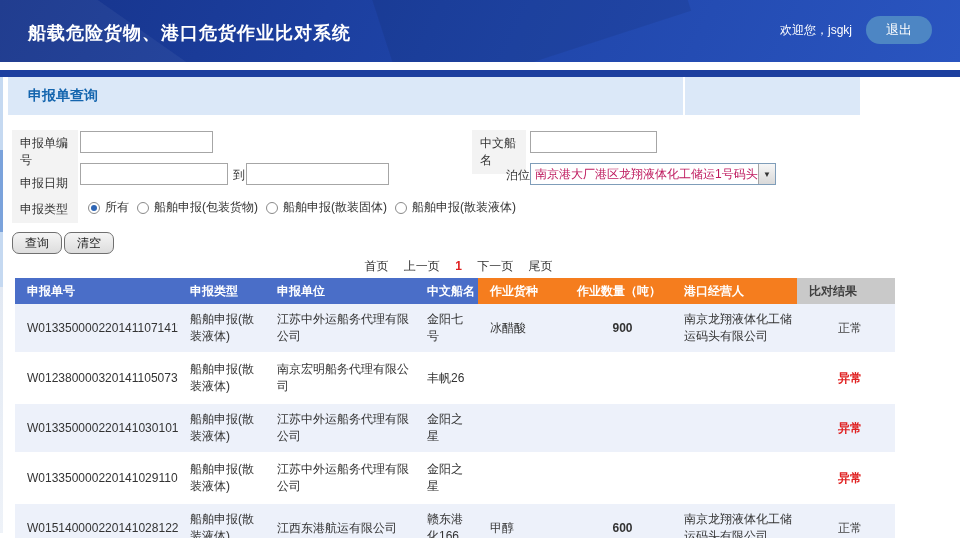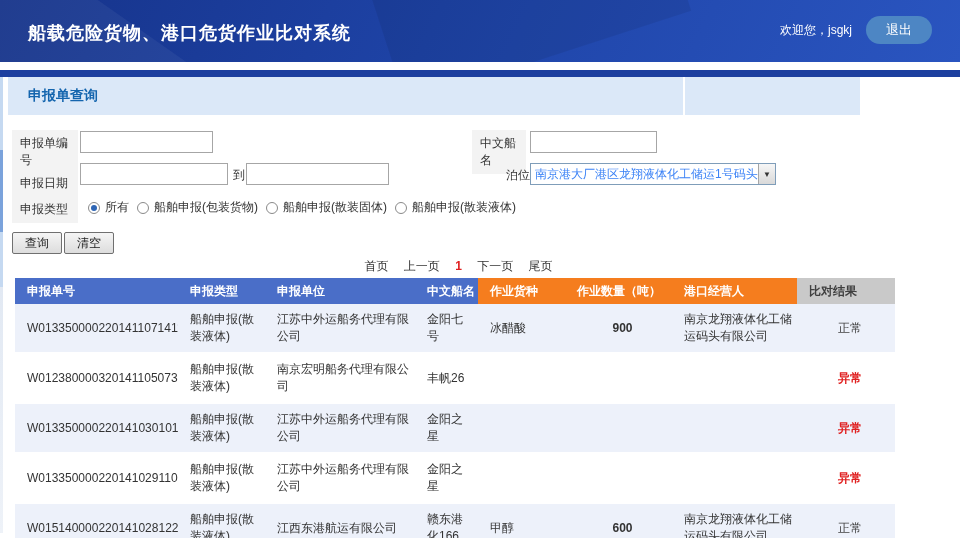--- a/index.html
+++ b/index.html
@@ -41,34 +41,34 @@
   
   .form-area { position:relative; height:143px; background:#fff;padding-left:32px; }
   .flabel { position:absolute; background:#f3f3f3; color:#333; font-size:12px;
     padding:5px 6px 5px 8px; width:66px; }
   .flabel.plain { background:transparent; }
   .txt { position:absolute; height:22px; border:1px solid #a6a6a6; background:#fff;
     font-size:12px; padding:0 4px; font-family:inherit; }
   .to-text { position:absolute; font-size:12px; color:#333; }
   .selectbox { position:absolute; height:22px; border:1px solid #7f9db9; background:#fff;
     display:flex; align-items:center; cursor:pointer; }
-  .selectbox .sel-val { flex:1; padding:0 4px; font-size:12px; color:#3b82f6;
+  .selectbox .sel-val { flex:1; padding:0 4px; font-size:12px; color:#be185d;
     white-space:nowrap; overflow:hidden; }
   .sel-arrow { width:17px; height:20px; background:linear-gradient(#f6f6f6,#d9d9d9);
     border-left:1px solid #a6a6a6; display:flex; align-items:center; justify-content:center;
     font-size:8px; color:#333; }
   .radio-row { position:absolute; display:flex; align-items:center; gap:8px; }
   .radio-item { display:flex; align-items:center; gap:5px; cursor:pointer; }
   .radio { width:12px; height:12px; border:1px solid #8a8a8a; border-radius:50%;
     background:#fff; position:relative; flex:none; }
   .radio.checked::after { content:""; position:absolute; left:2px; top:2px; width:6px;
     height:6px; border-radius:50%; background:#2f66b5; }
   .form-btn { position:absolute; height:22px; padding:0 12px; font-size:12px;
     font-family:inherit; color:#222; background:linear-gradient(#f5f5f5,#dddddd);
-    border:1px solid #707070; border-radius:2px; cursor:pointer; }
+    border:1px solid #707070; border-radius:7px; cursor:pointer; }
 
   
   .pagination { height:20px; text-align:center; padding-right:43px; font-size:12px;
     color:#333; }
   .pagination a { color:#333; text-decoration:none; margin:0 6px; cursor:pointer; }
   .pagination .current { color:#e02020; font-weight:bold; margin:0 6px; }
 
   
   table.results { margin-left:15px; width:880px; border-collapse:collapse;
     table-layout:fixed; }

